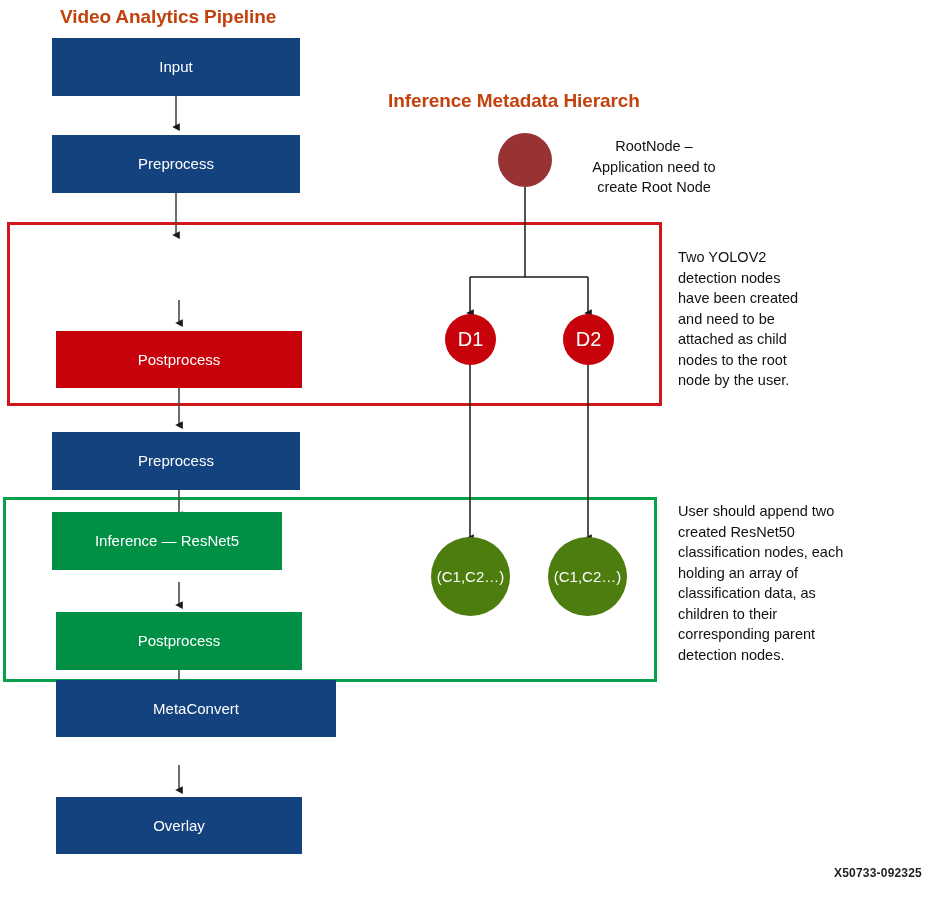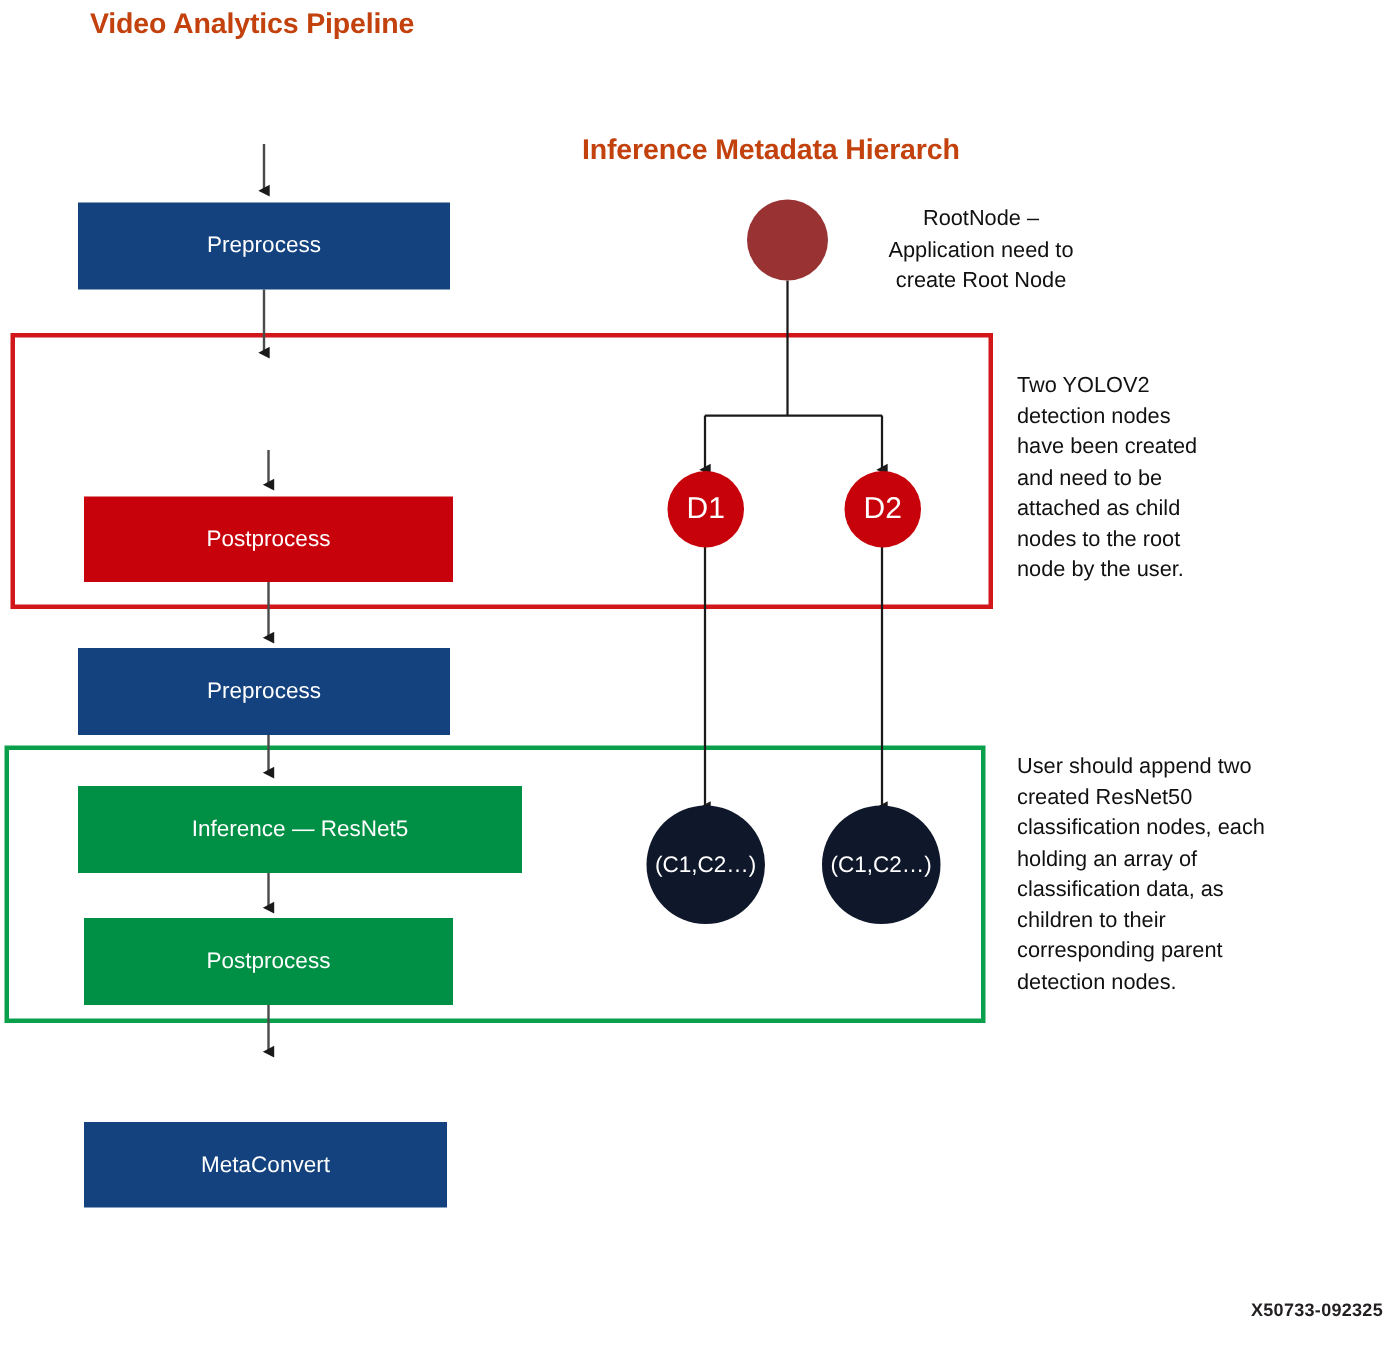--- a/index.html
+++ b/index.html
@@ -71,21 +71,21 @@
     position: absolute;
     border-radius: 50%;
     display: flex;
     align-items: center;
     justify-content: center;
     color: #ffffff;
     box-sizing: border-box;
   }
   .node-root  { background: #993233; }
   .node-det   { background: #c8020a; font-size: 20px; }
-  .node-cls   { background: #0f172a; font-size: 15px; text-align: right; }
+  .node-cls   { background: #4d7c0f; font-size: 15px; text-align: right; }
 
   
   .annotation {
     position: absolute;
     font-size: 14.5px;
     line-height: 1.42;
     color: #111111;
     white-space: pre-line;
   }
 
@@ -140,46 +140,52 @@
       <line x1="470" y1="277" x2="470" y2="313"></line>
       <line x1="588" y1="277" x2="588" y2="313"></line>
     </g>
 
     <g stroke="#1a1a1a" stroke-width="1.5" fill="none" marker-end="url(#arrowhead)">
       <line x1="470" y1="364" x2="470" y2="538"></line>
       <line x1="588" y1="364" x2="588" y2="538"></line>
     </g>
   </svg>
 
+  <div class="stage-box stage-blue" style="left:52px; top:38px; width:248px; height:58px;">
+    <span>Input</span>
+  </div>
 
   <div class="stage-box stage-blue" style="left:52px; top:135px; width:248px; height:58px;">
     <span>Preprocess</span>
   </div>
 
 
   <div class="stage-box stage-red" style="left:56px; top:331px; width:246px; height:57px;">
     <span>Postprocess</span>
   </div>
 
   <div class="stage-box stage-blue" style="left:52px; top:432px; width:248px; height:58px;">
     <span>Preprocess</span>
   </div>
 
-  <div class="stage-box stage-green" style="left:52px; top:524px; width:296px; height:58px;">
+  <div class="stage-box stage-green" style="left:52px; top:512px; width:230px; height:58px;">
     <span>Inference — ResNet5</span>
   </div>
 
   <div class="stage-box stage-green" style="left:56px; top:612px; width:246px; height:58px;">
     <span>Postprocess</span>
   </div>
 
-  <div class="stage-box stage-blue" style="left:56px; top:748px; width:242px; height:57px;">
+  <div class="stage-box stage-blue" style="left:56px; top:680px; width:280px; height:57px;">
     <span>MetaConvert</span>
   </div>
 
+  <div class="stage-box stage-blue" style="left:56px; top:797px; width:246px; height:57px;">
+    <span>Overlay</span>
+  </div>
 
   <div class="node-circle node-root" style="left:498px; top:133px; width:54px; height:54px;">
     <span></span>
   </div>
 
   <div class="node-circle node-det" style="left:445px; top:314px; width:51px; height:51px;">
     <span>D1</span>
   </div>
 
   <div class="node-circle node-det" style="left:563px; top:314px; width:51px; height:51px;">

